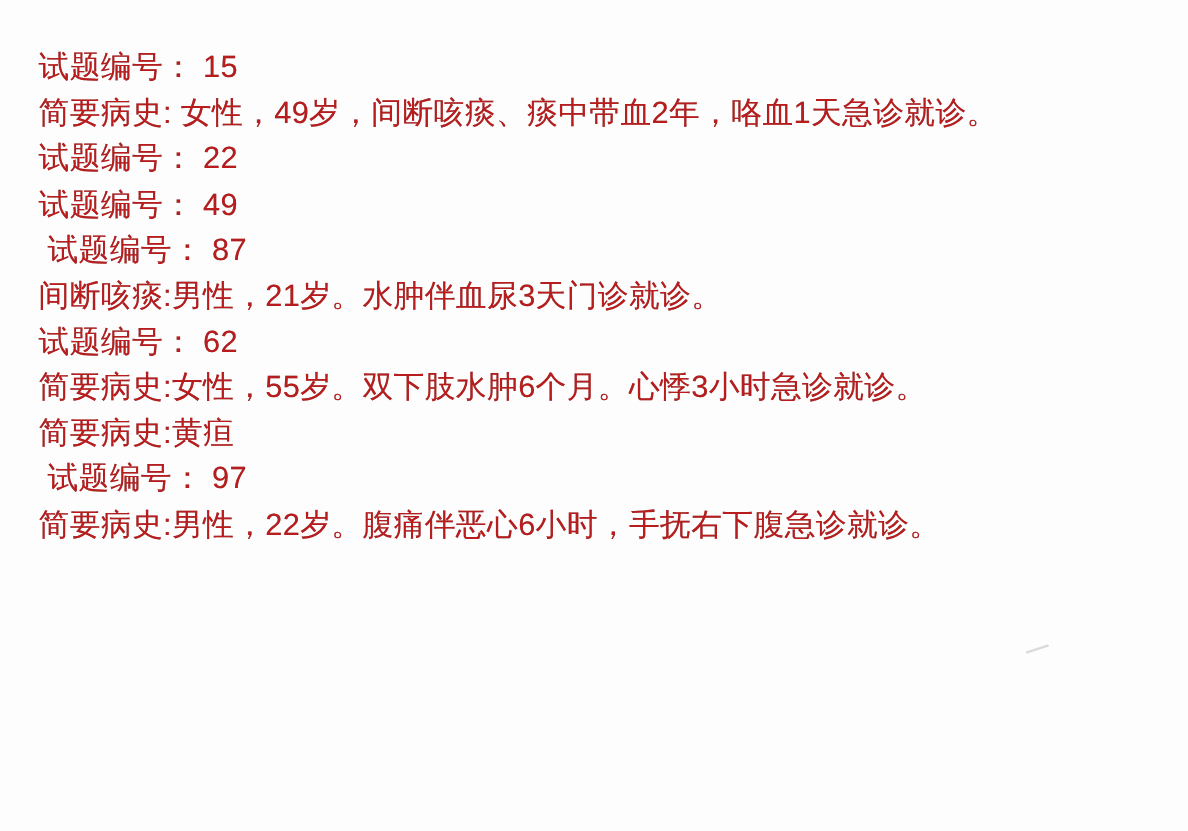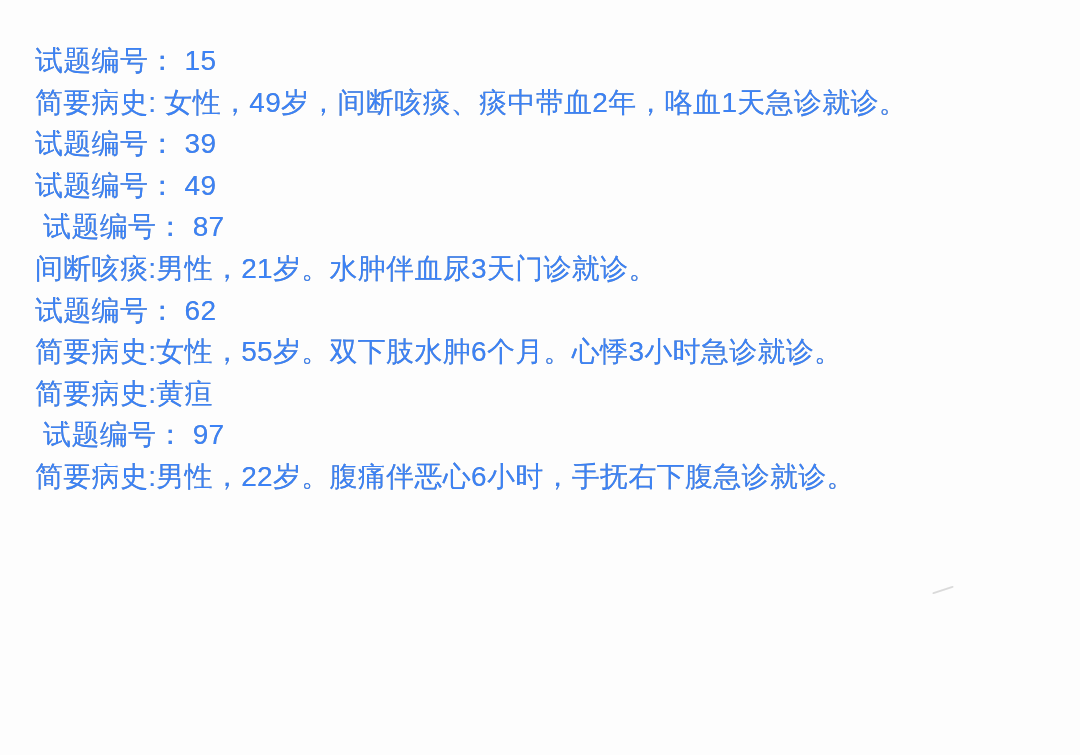--- a/index.html
+++ b/index.html
@@ -12,21 +12,21 @@
     background: #fdfdfd;
     overflow: hidden;
   }
   .page {
     position: relative;
     width: 1080px;
     height: 674px;
     background: #fdfdfd;
     
     font-family: "Liberation Sans", serif;
-    color: #3b82f6;
+    color: #b91c1c;
   }
   .doc {
     position: absolute;
     left: 35px;
     top: 40px;
   }
   .line {
     font-size: 28px;
     line-height: 41.6px;
     white-space: pre;
@@ -49,21 +49,21 @@
 </head>
 <body>
 
 <div class="page">
   <div class="doc">
 
     <div class="line">试题编号： 15</div>
 
     <div class="line">简要病史: 女性，49岁，间断咳痰、痰中带血2年，咯血1天急诊就诊。</div>
 
-    <div class="line">试题编号： 39</div>
+    <div class="line">试题编号： 22</div>
 
     <div class="line">试题编号： 49</div>
 
     <div class="line"> 试题编号： 87</div>
     <div class="line">间断咳痰:男性，21岁。水肿伴血尿3天门诊就诊。</div>
 
     <div class="line">试题编号： 62</div>
     <div class="line">简要病史:女性，55岁。双下肢水肿6个月。心悸3小时急诊就诊。</div>
 
     <div class="line">简要病史:黄疸</div>

